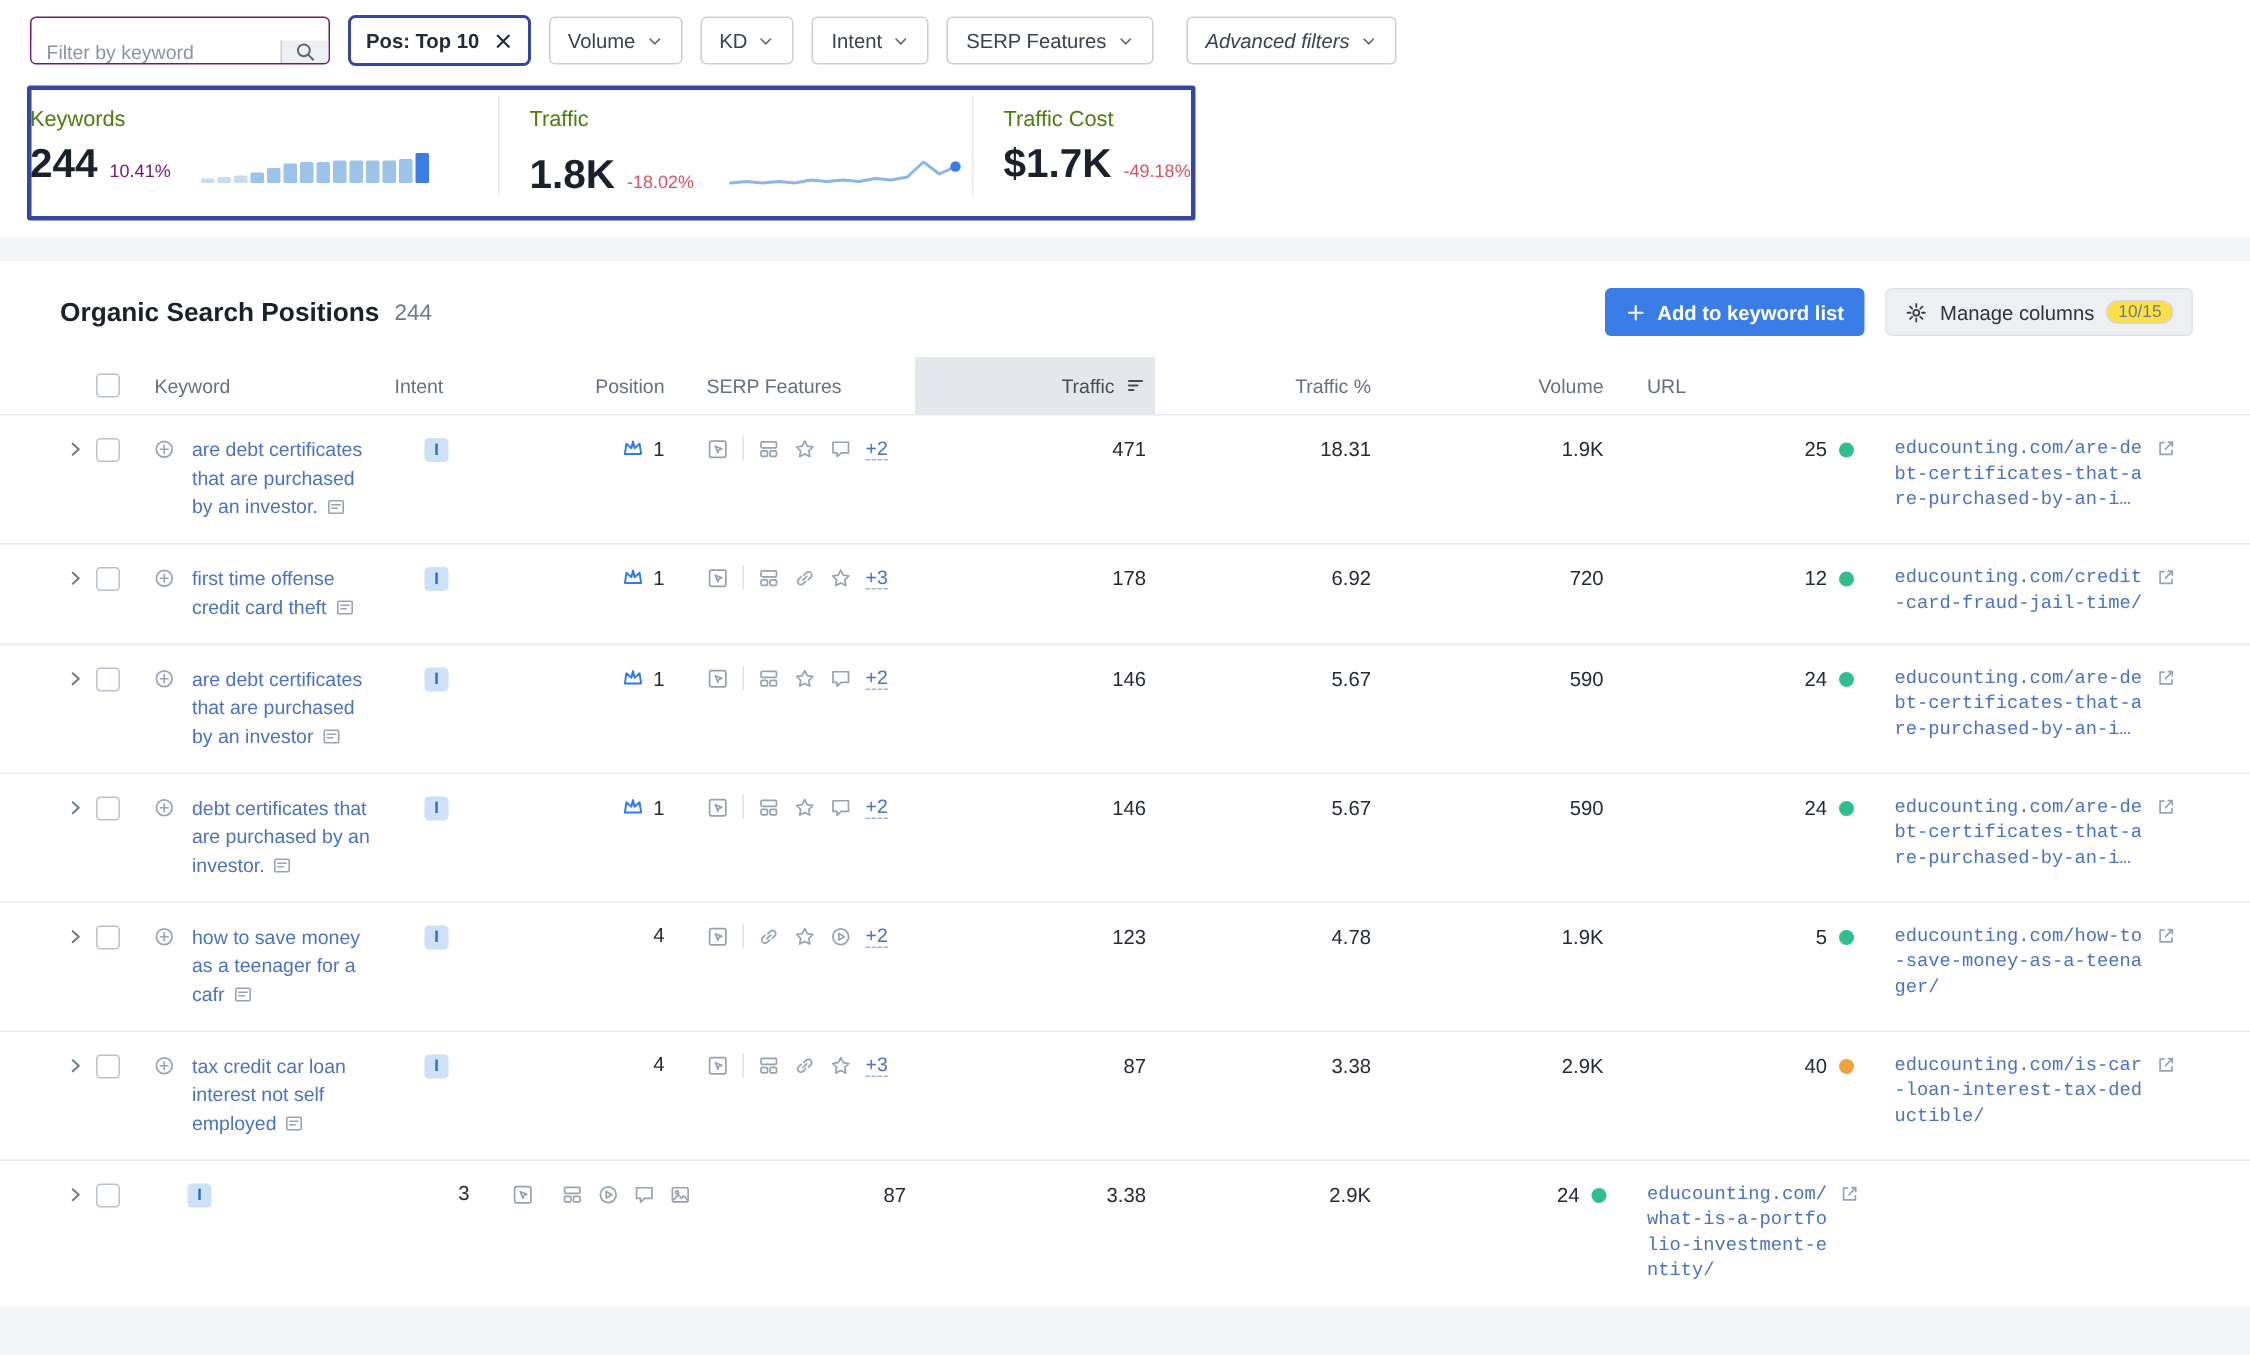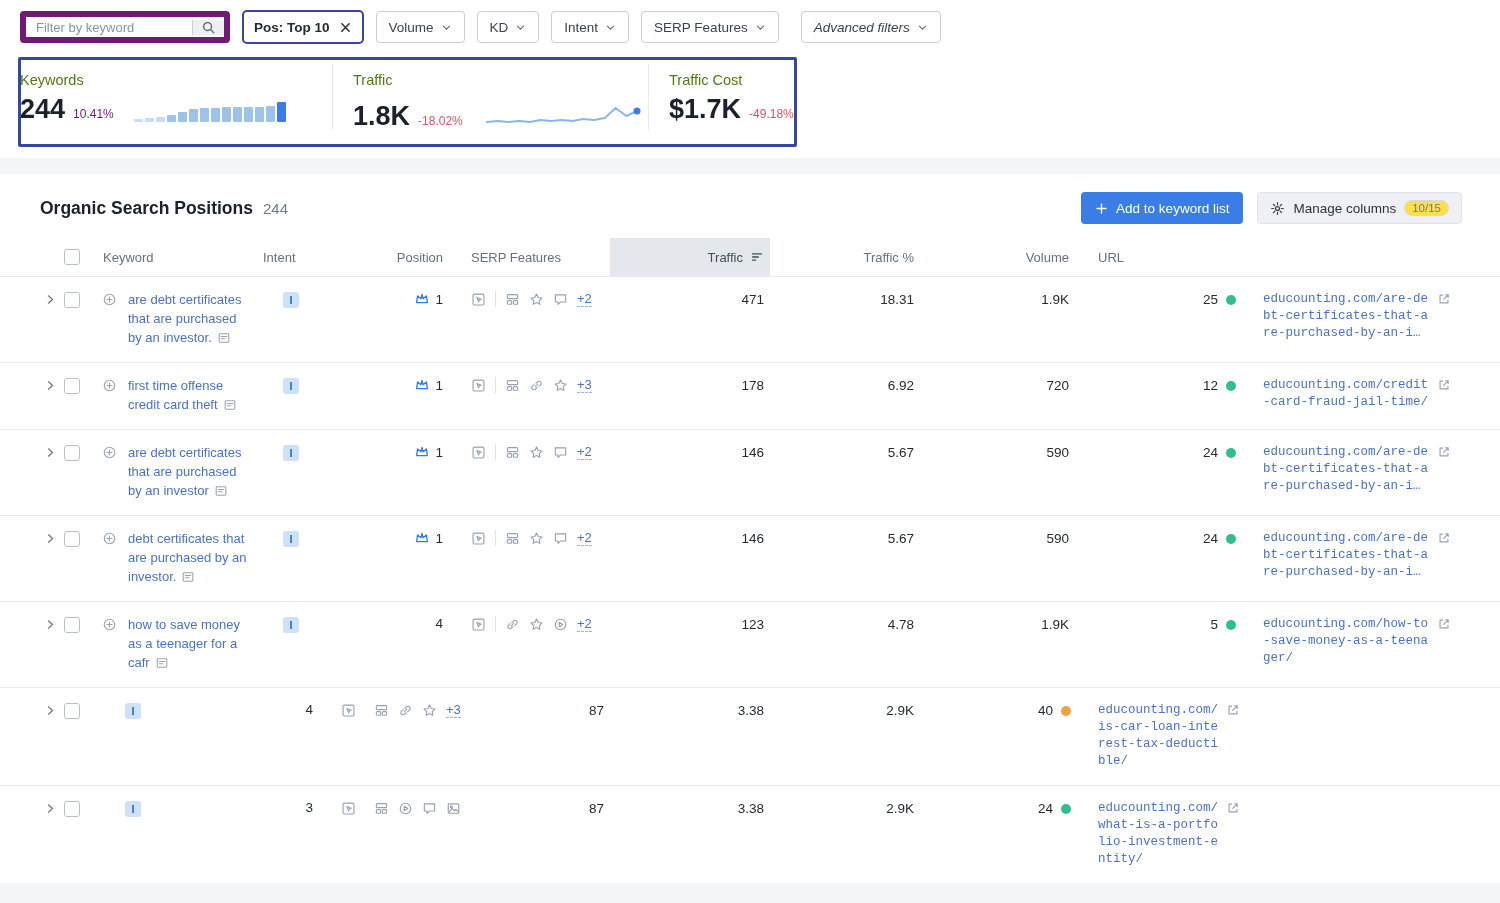--- a/index.html
+++ b/index.html
@@ -7,21 +7,21 @@
   body {
     font-family: "Liberation Sans", "DejaVu Sans", sans-serif;
     background:#f4f5f8; color:#242b33; font-size:13px;
   }
   svg { display:block; }
 
   
   .top-band { background:#fff; position:relative; padding-bottom:6px; }
 
   .filter-bar { display:flex; align-items:center; gap:12px; padding:11px 20px; height:54px; }
-  .search-group { display:flex; align-items:center; border:6px solid #701a75; border-radius:4px; overflow:hidden; height:32px; background:#fff; }
+  .search-group { display:flex; align-items:flex-end; border:1px solid #701a75; border-radius:4px; overflow:hidden; height:32px; background:#fff; }
   .search-group input { border:none; outline:none; width:166px; padding:0 10px; font-size:13px; font-family:inherit; color:#242b33; }
   .search-group input::placeholder { color:#8a94a2; }
   .search-btn { width:32px; display:flex; align-items:center; justify-content:center; background:#eef0f3; border-left:1px solid #c9cfd8; cursor:pointer; }
 
   .filter-chip { display:flex; align-items:center; gap:9px; height:34px; padding:0 10px; border:2px solid #3646a3; border-radius:5px; background:#fff; font-size:13.5px; font-weight:600; color:#242b33; }
   .chip-x { display:flex; align-items:center; cursor:pointer; }
 
   .dd-btn { display:flex; align-items:center; gap:7px; height:32px; padding:0 12px; border:1px solid #c9cfd8; border-radius:4px; background:#fff; font-size:13.5px; color:#39434e; cursor:pointer; font-family:inherit; }
   .dd-adv { margin-left:10px;font-style:italic; }
 
@@ -44,21 +44,21 @@
   .spark-line { margin-left:12px; margin-bottom:0; }
 
   .highlight-box { position:absolute; left:18px; top:57px; width:779px; height:90px; border:3px solid #3646a3; border-radius:2px; pointer-events:none; }
 
   
   .table-card { background:#fff; margin-top:16px; }
   .table-title-row { display:flex; align-items:center; padding:18px 10px 14px 40px; }
   .table-title { font-size:17.5px; font-weight:700; color:#1a212b; }
   .table-count { font-size:15px; color:#6f7a87; margin-left:10px; }
   .title-spacer { flex:1; }
-  .add-btn { display:flex; align-items:center; gap:8px; height:32px; padding:0 14px; background:#3b7de6; color:#fff; border:none; border-radius:4px; font-size:13.5px; font-family:inherit; cursor:pointer; }
+  .add-btn { display:flex; align-items:center; gap:8px; height:32px; padding:0 14px; background:#3b7de6; color:#fff; border:none; border-radius:4px; font-size:13.5px; font-family:inherit; cursor:pointer;font-weight:bold; }
   .manage-btn { display:flex; align-items:center; gap:8px; height:32px; padding:0 12px; background:#eef0f3; color:#2b333d; border:1px solid #e0e3e9; border-radius:4px; font-size:13.5px; font-family:inherit; cursor:pointer; margin-left:14px; margin-right:28px; }
   .manage-badge { background:#fde047; border:1px solid #d4d9e0; border-radius:10px; padding:1px 7px; font-size:11.5px; color:#6f7a87; }
 
   
   .tgrid { display:grid; grid-template-columns:28px 30px 158px 63px 130px 165px 160px 150px 155px 165px 1fr; padding-left:36px; padding-right:20px; }
 
   .thead { height:38px; align-items:center; color:#66707d; font-size:13px; }
   .th { display:flex; align-items:center; height:100%; }
   .th-right { justify-content:flex-end; padding-right:6px; }
   .th-keyword { padding-left:9px; }
@@ -660,20 +660,35 @@
 
   <div class="tgrid trow">
     <div class="cell">
       <span class="chev-btn">
         <svg width="13" height="13" viewBox="0 0 16 16">
               <path d="M5.5 3.5L10.5 8l-5 4.5" fill="none" stroke="#6f7a86" stroke-width="1.6" stroke-linecap="round" stroke-linejoin="round"></path>
             </svg>
       </span>
     </div>
     <div class="cell"><span class="checkbox"></span></div>
+    <div class="cell">
+      <div class="kw-wrap">
+        <span class="plus-wrap">
+          <svg width="15" height="15" viewBox="0 0 16 16">
+                <circle cx="8" cy="8" r="5.6" fill="none" stroke="#9aa3b2" stroke-width="1.2"></circle>
+                <path d="M8 5.3v5.4M5.3 8h5.4" stroke="#9aa3b2" stroke-width="1.2" stroke-linecap="round"></path>
+              </svg>
+        </span><span class="kw-link">tax credit car loan interest not self employed</span><span class="note-wrap">
+          <svg width="14" height="14" viewBox="0 0 16 16">
+                <rect x="2.5" y="3.2" width="11" height="9.6" rx="1" fill="none" stroke="#9aa3b2" stroke-width="1.2"></rect>
+                <path d="M4.8 6.3h6.4M4.8 8.9h4.2" stroke="#9aa3b2" stroke-width="1.2" stroke-linecap="round"></path>
+              </svg>
+        </span>
+      </div>
+    </div>
     <div class="cell"><span class="intent-badge">I</span></div>
     <div class="cell c-pos">
 
       <span class="pos-val">4</span>
     </div>
     <div class="cell c-serp">
       <span class="serp-ic">
         <svg viewBox="0 0 16 16">
               <rect x="2.2" y="2.2" width="11.6" height="11.6" rx="1.5"></rect>
               <path d="M6.3 5.8l4.6 1.9-2.1.7-.7 2.1z"></path>

